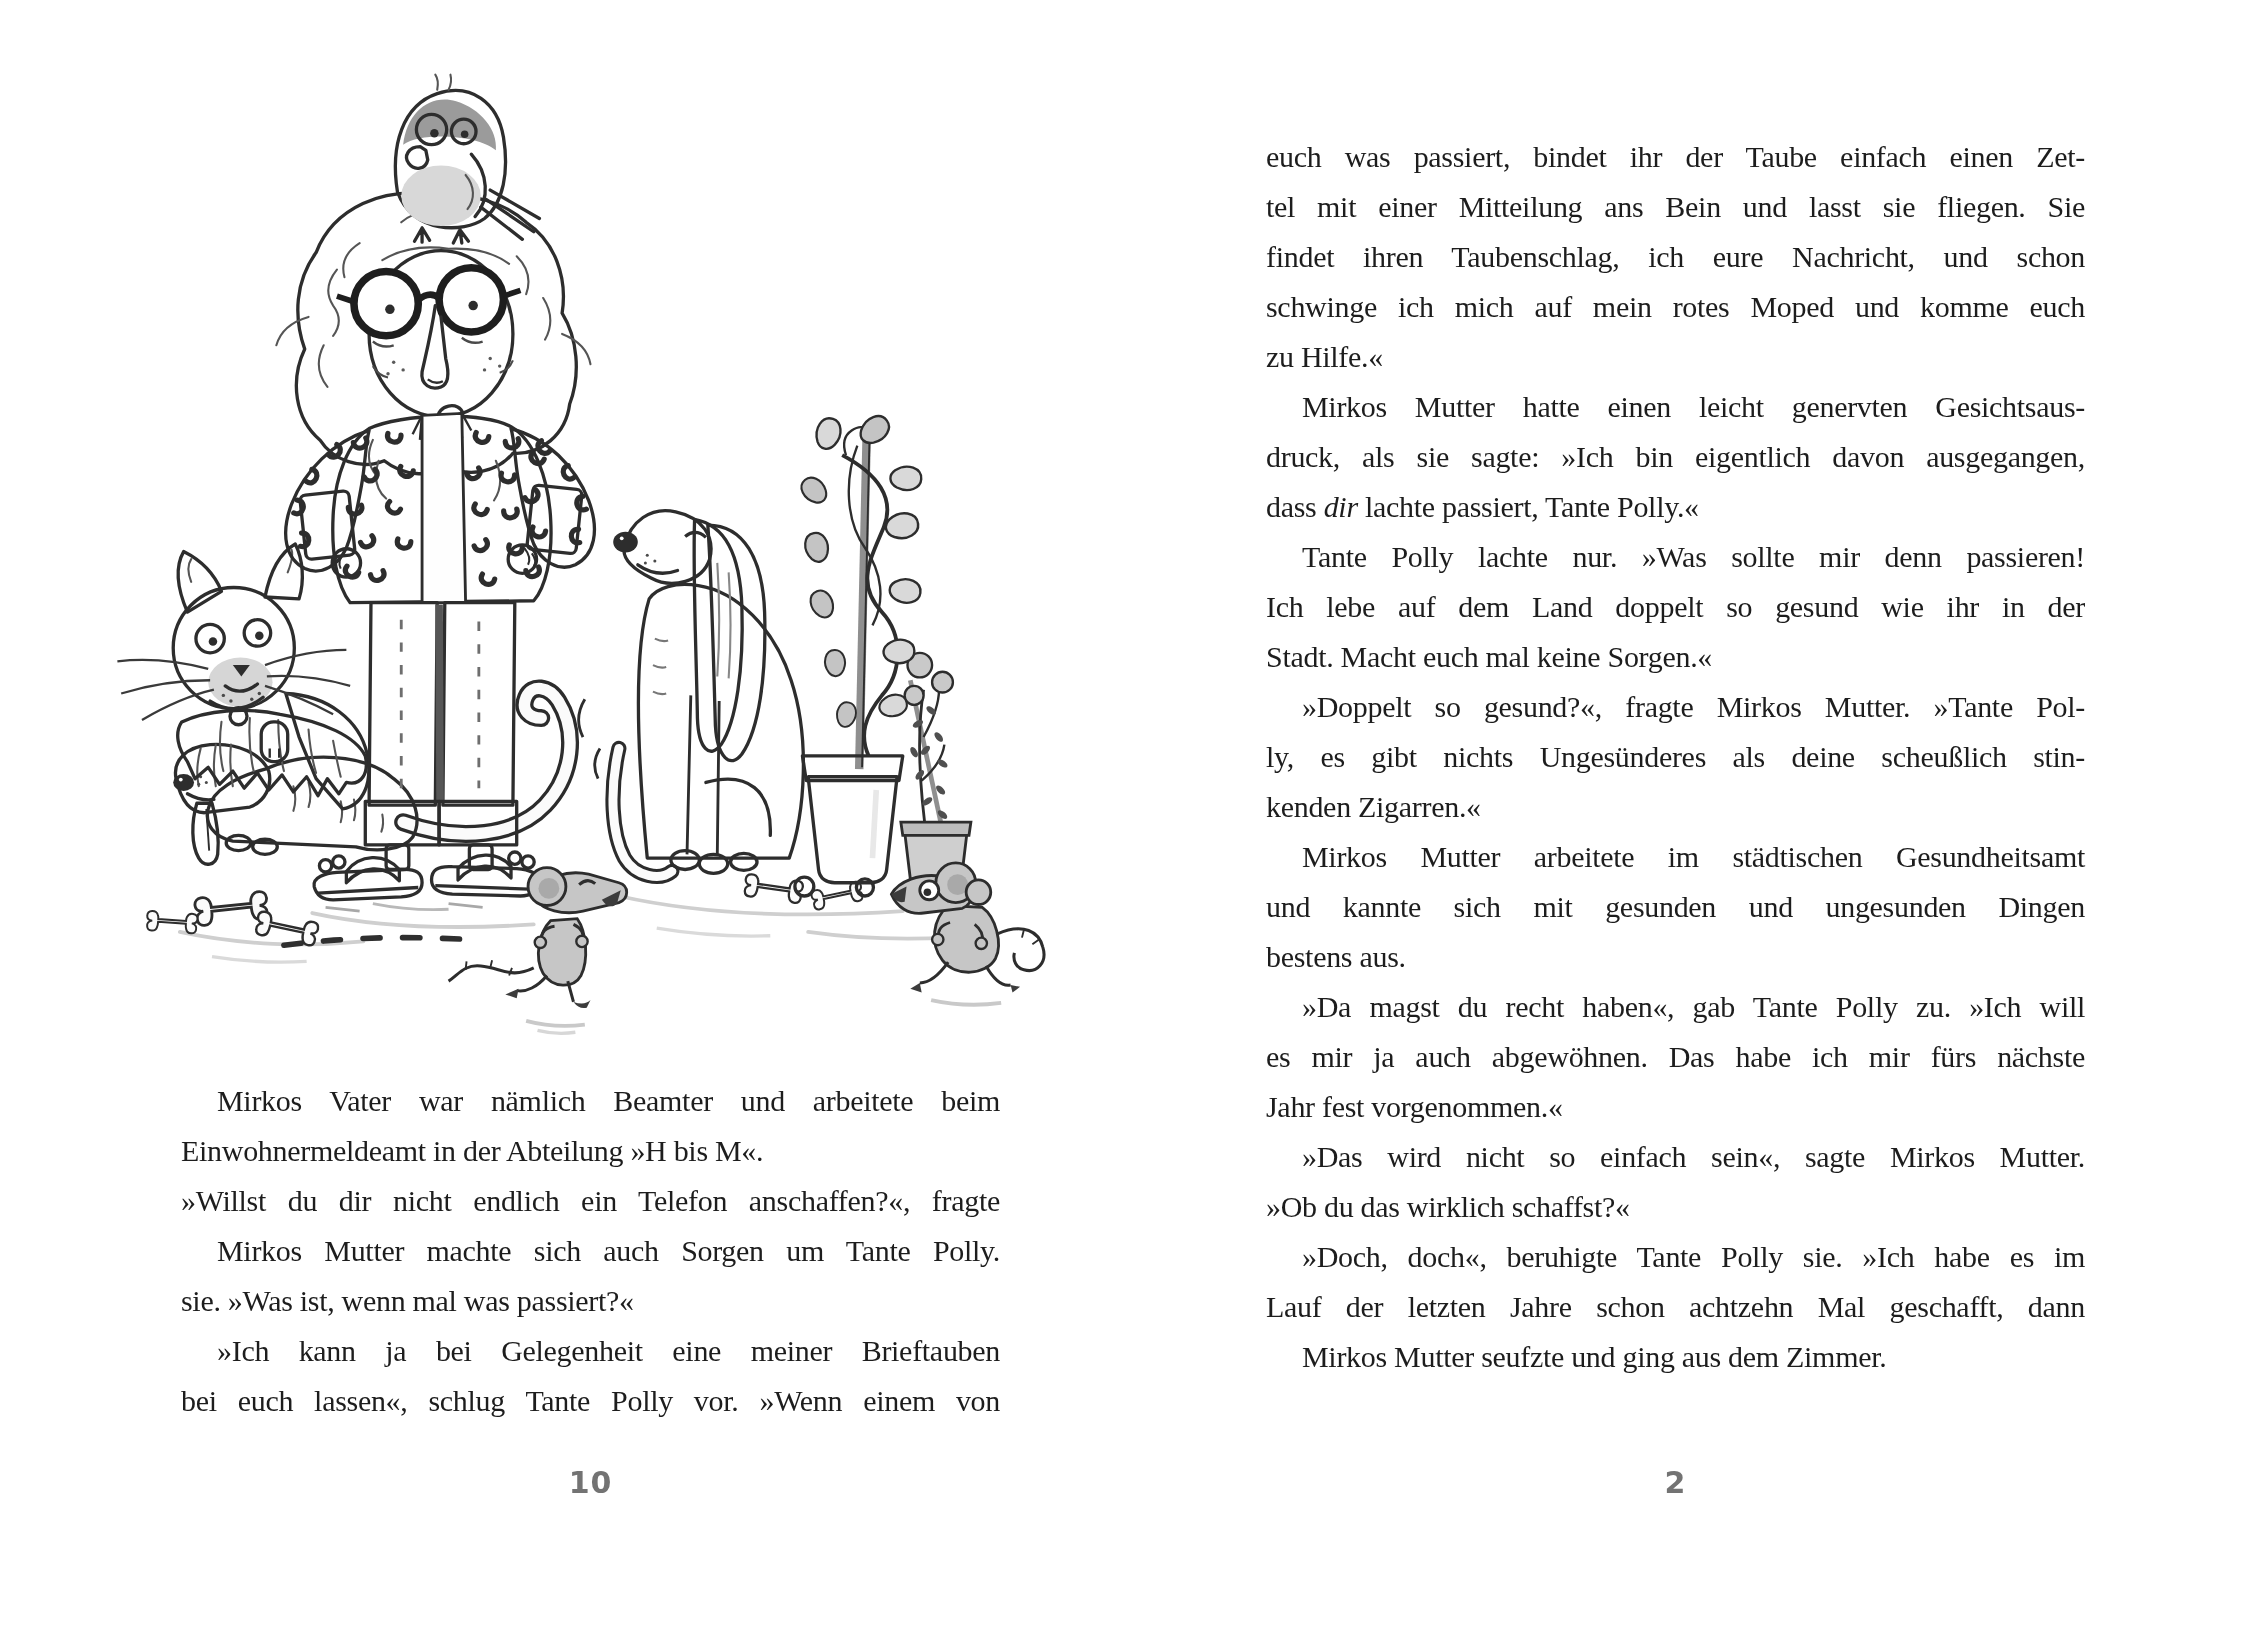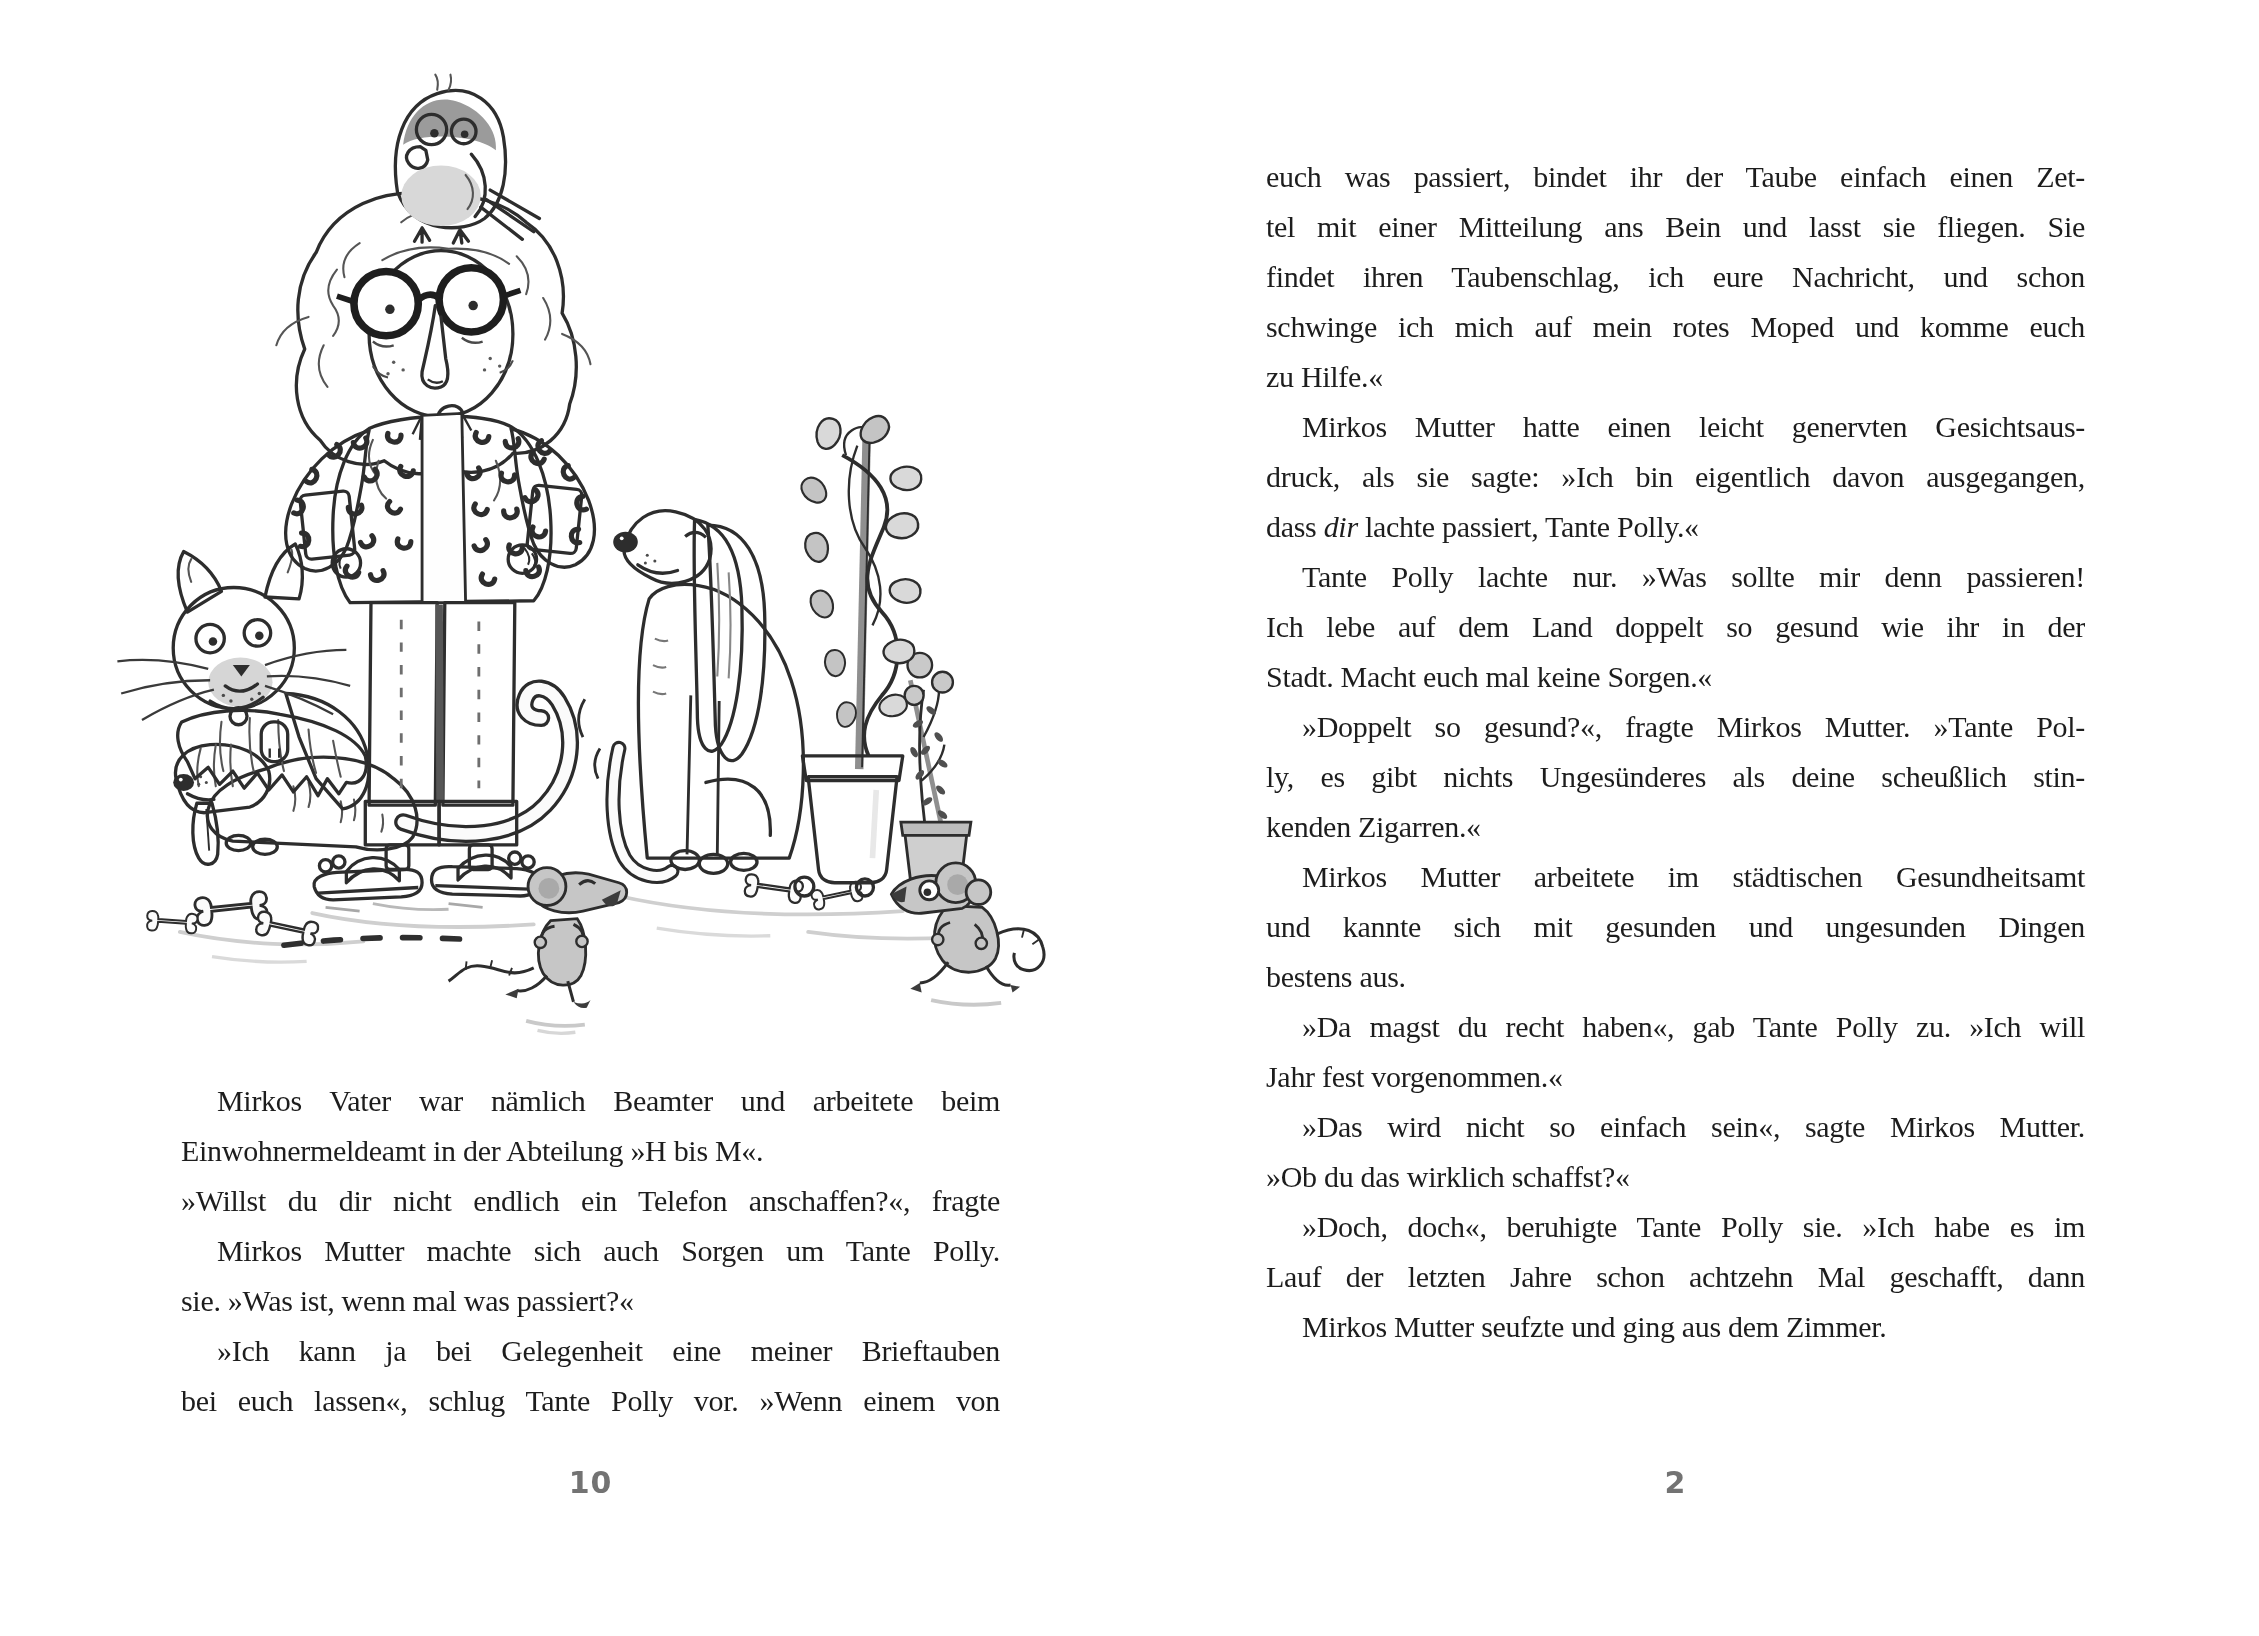--- a/index.html
+++ b/index.html
@@ -2,21 +2,21 @@
 <html lang="de" style="font-size:15px"><head>
 <meta charset="utf-8">
 <style>
   html,body{margin:0;padding:0;background:#ffffff;}
   .spread{position:relative;width:2260px;height:1637px;background:#ffffff;overflow:hidden;
           font-family:"Liberation Serif", serif;color:#1d1d1d;}
   .illustration{position:absolute;left:89px;top:33px;width:1003px;height:1022px;margin:0;}
   .illustration svg{width:100%;height:100%;display:block;}
   .text-block{position:absolute;font-size:30px;line-height:50px;letter-spacing:-0.3px;}
   .left-text{left:181px;top:1076px;width:819px;}
-  .right-text{left:1266px;top:132px;width:819px;margin-top:20px;}
+  .right-text{left:1266px;top:132px;width:819px;}
   .line{height:50px;text-align:justify;text-align-last:justify;white-space:normal;}
   .line.last{text-align-last:left;}
   .line.indent{text-indent:36px;}
   .italic{font-style:italic;}
   .page-number{position:absolute;top:1465px;width:819px;text-align:center;
                font-family:"DejaVu Sans", sans-serif;font-weight:bold;font-size:30px;
                color:#737373;letter-spacing:0.9px;}
   .left-num{left:181px;}
   .right-num{left:1266px;}
   
@@ -363,20 +363,21 @@
         <div class="line indent">Tante Polly lachte nur. »Was sollte mir denn passieren!</div>
         <div class="line">Ich lebe auf dem Land doppelt so gesund wie ihr in der</div>
         <div class="line last">Stadt. Macht euch mal keine Sorgen.«</div>
         <div class="line indent">»Doppelt so gesund?«, fragte Mirkos Mutter. »Tante Pol-</div>
         <div class="line">ly, es gibt nichts Ungesünderes als deine scheußlich stin-</div>
         <div class="line last">kenden Zigarren.«</div>
         <div class="line indent">Mirkos Mutter arbeitete im städtischen Gesundheitsamt</div>
         <div class="line">und kannte sich mit gesunden und ungesunden Dingen</div>
         <div class="line last">bestens aus.</div>
         <div class="line indent">»Da magst du recht haben«, gab Tante Polly zu. »Ich will</div>
+        <div class="line">es mir ja auch abgewöhnen. Das habe ich mir fürs nächste</div>
         <div class="line last">Jahr fest vorgenommen.«</div>
         <div class="line indent">»Das wird nicht so einfach sein«, sagte Mirkos Mutter.</div>
         <div class="line last">»Ob du das wirklich schaffst?«</div>
         <div class="line indent">»Doch, doch«, beruhigte Tante Polly sie. »Ich habe es im</div>
         <div class="line">Lauf der letzten Jahre schon achtzehn Mal geschafft, dann</div>
         <div class="line indent last">Mirkos Mutter seufzte und ging aus dem Zimmer.</div>
       </div>
     <div class="page-number right-num">2</div>
   </div>
 

